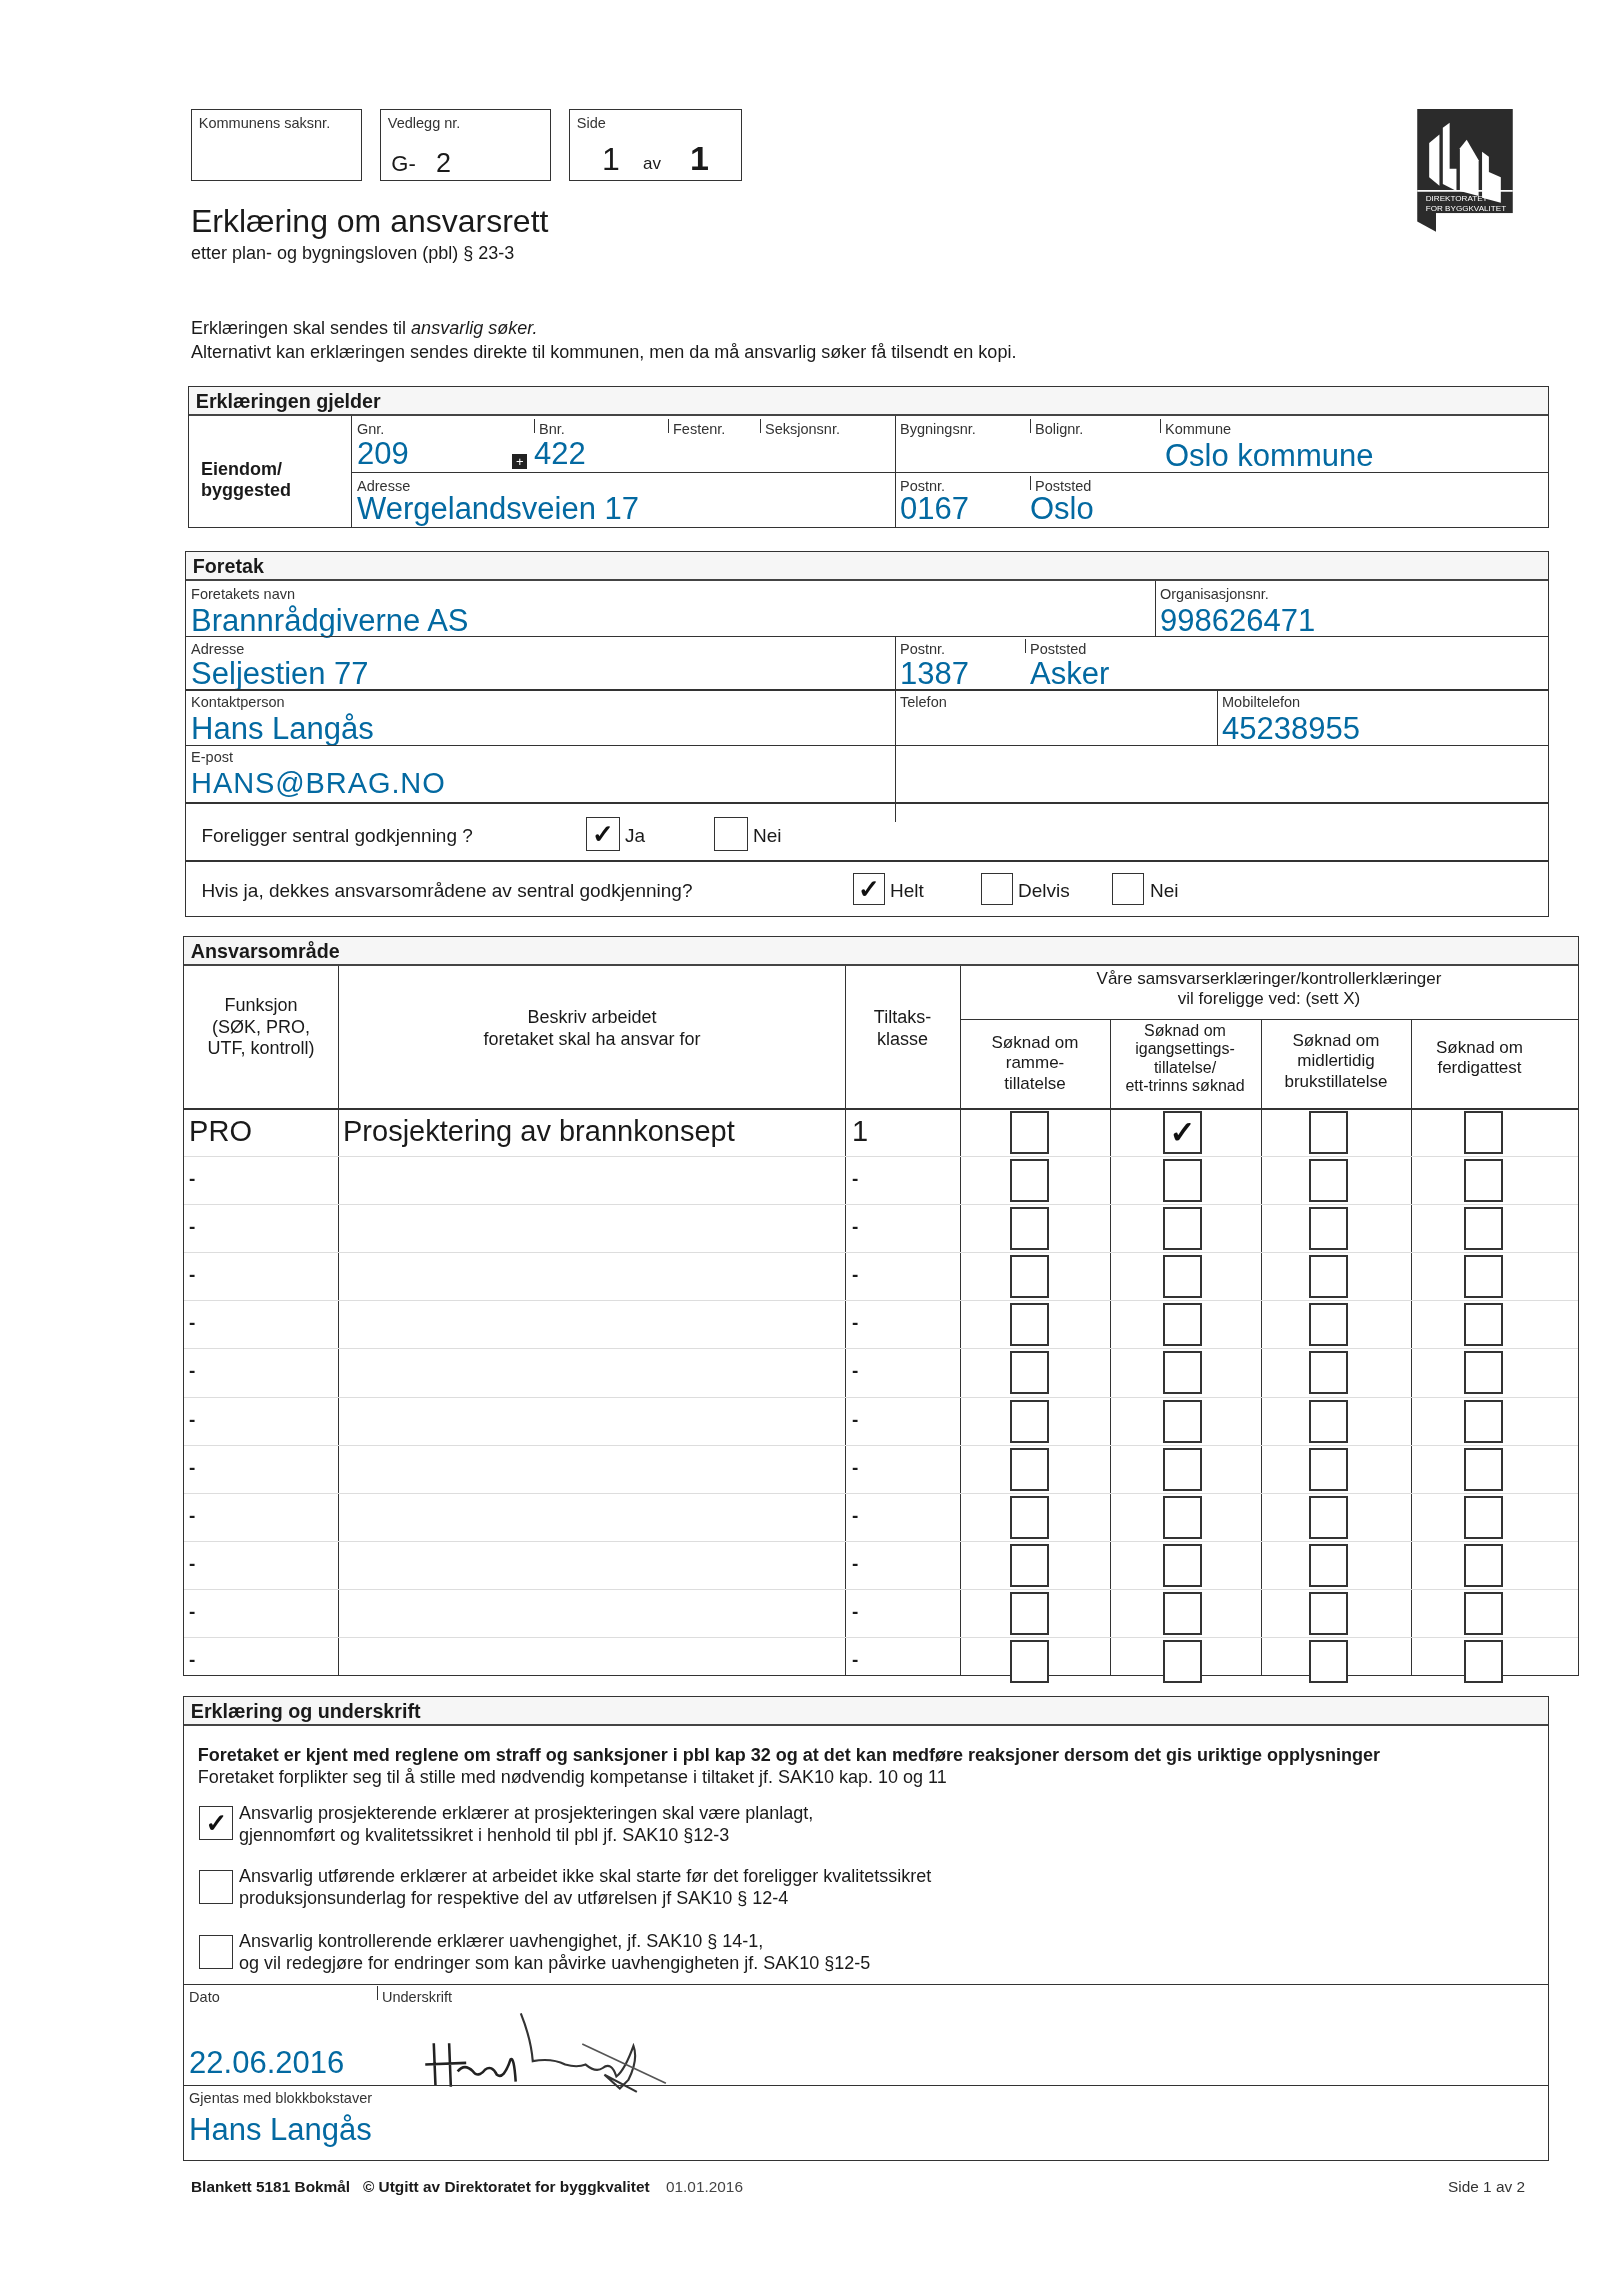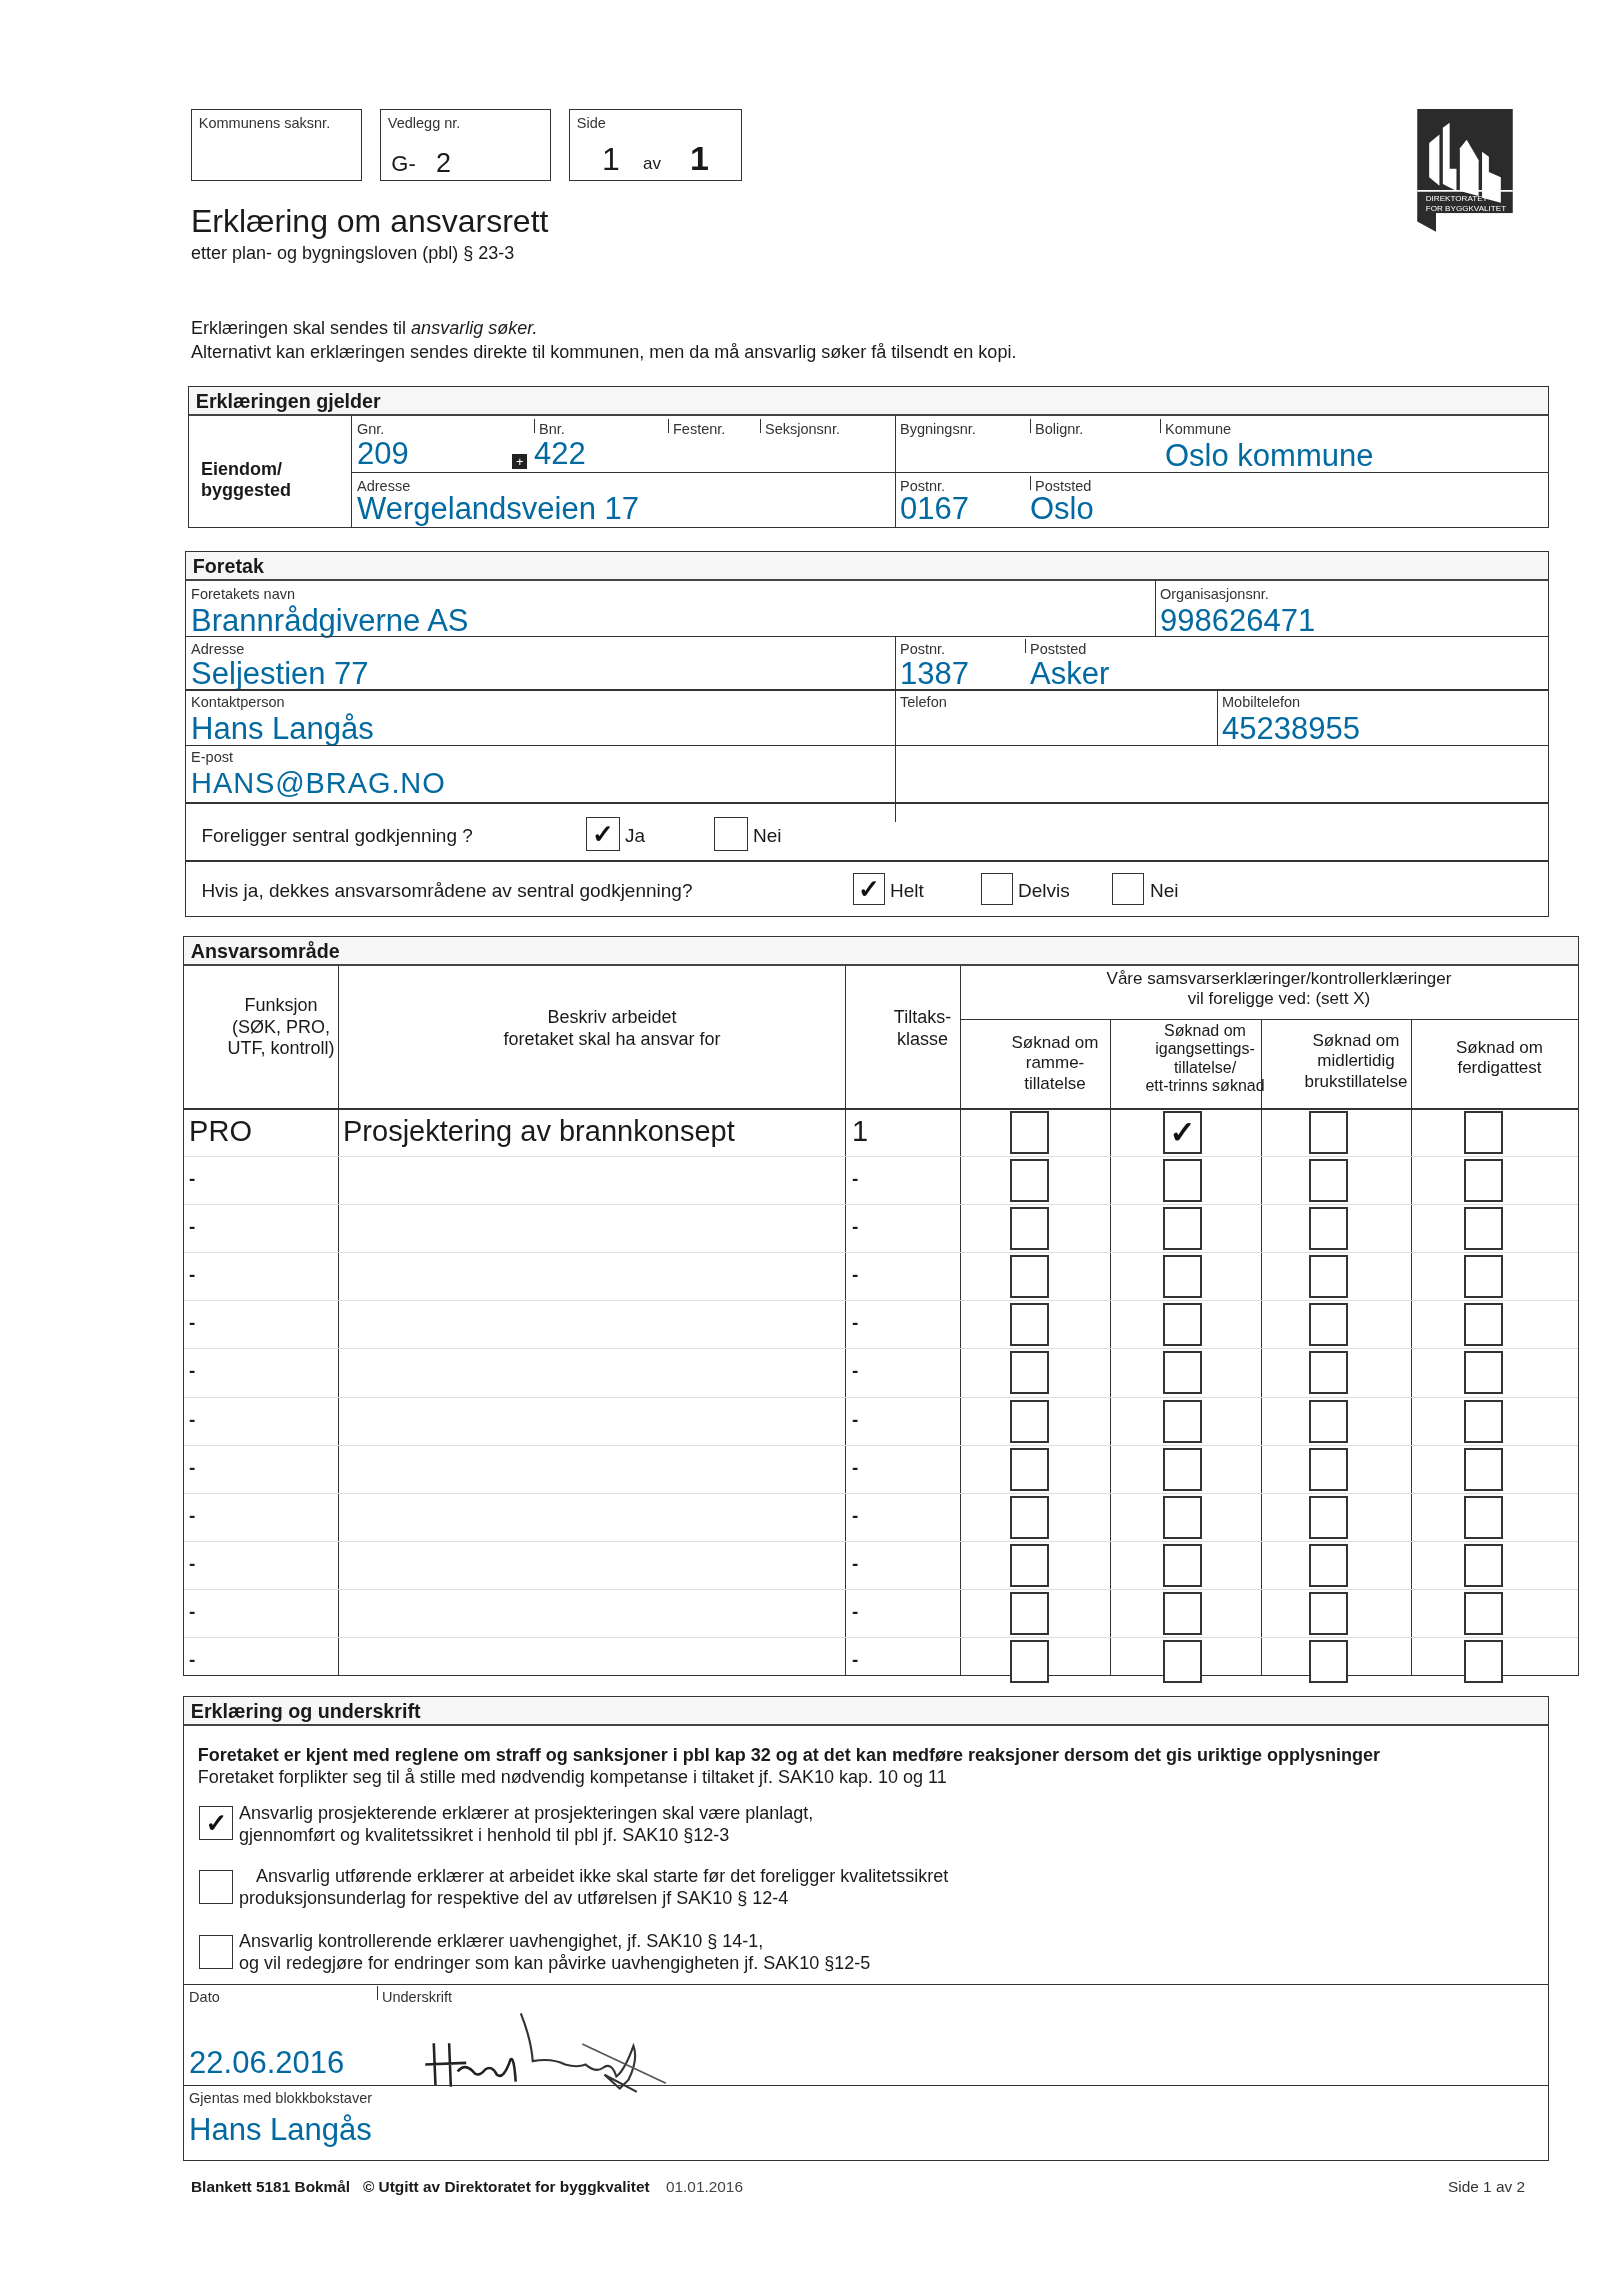--- a/index.html
+++ b/index.html
@@ -6,21 +6,21 @@
   body { width:1624px; height:2295px; position:relative; overflow:hidden; font-family:"Liberation Sans", sans-serif; color:#1a1a1a; }
   .abs { position:absolute; }
   .box { position:absolute; border:1.7px solid #333; box-sizing:border-box; }
   .lbl { font-size:14.5px; color:#333; }
   .val { font-size:31px; color:#0369a1; line-height:1; }
   .sec-head { position:absolute; left:0; right:0; top:0; height:29px; border-bottom:2.6px solid #444; background:#f6f6f6; box-sizing:border-box; padding:3.4px 6.8px; font-weight:bold; font-size:19.7px; }
   .hline { position:absolute; height:0; border-top:1.7px solid #333; }
   .vline { position:absolute; width:0; border-left:1.7px solid #333; }
   .tick { position:absolute; width:0; height:13.7px; border-left:1.7px solid #333; }
   .cb { position:absolute; border:1.7px solid #333; box-sizing:border-box; background:#fff; display:flex; align-items:center; justify-content:center; font-size:26px; font-weight:bold; color:#111; }
-  .center { text-align:center;margin-left:20px; }
+  .center { text-align:center; }
 </style>
 </head>
 <body>
 
 <div class="box" style="left:191px;top:109px;width:171px;height:72px;">
   <div class="abs lbl" style="left:6.8px;top:5.1px;">Kommunens saksnr.</div>
   <div class="abs val" style="left:17px;top:32px;"></div>
 </div>
 <div class="box" style="left:380px;top:109px;width:171px;height:72px;">
   <div class="abs lbl" style="left:6.8px;top:5.1px;">Vedlegg nr.</div>
@@ -307,21 +307,21 @@
   <div class="abs" style="left:13.7px;top:48px;font-size:18px;font-weight:bold;">Foretaket er kjent med reglene om straff og sanksjoner i pbl kap 32 og at det kan medføre reaksjoner dersom det gis uriktige opplysninger</div>
   <div class="abs" style="left:13.7px;top:70px;font-size:18px;">Foretaket forplikter seg til å stille med nødvendig kompetanse i tiltaket jf. SAK10 kap. 10 og 11</div>
 
   <div class="cb" style="left:15.4px;top:109px;width:34px;height:34px;">
       <span>✓</span>
     </div>
   <div class="abs" style="left:55px;top:106px;font-size:18px;">Ansvarlig prosjekterende erklærer at prosjekteringen skal være planlagt,</div>
   <div class="abs" style="left:55px;top:128px;font-size:18px;">gjennomført og kvalitetssikret i henhold til pbl jf. SAK10 §12-3</div>
 
   <div class="cb" style="left:15.4px;top:173px;width:34px;height:34px;"></div>
-  <div class="abs" style="left:55px;top:169px;font-size:18px;margin-left:17px;">Ansvarlig utførende erklærer at arbeidet ikke skal starte før det foreligger kvalitetssikret</div>
+  <div class="abs" style="left:55px;top:169px;font-size:18px;">Ansvarlig utførende erklærer at arbeidet ikke skal starte før det foreligger kvalitetssikret</div>
   <div class="abs" style="left:55px;top:191px;font-size:18px;">produksjonsunderlag for respektive del av utførelsen jf SAK10 § 12-4</div>
 
   <div class="cb" style="left:15.4px;top:238px;width:34px;height:34px;"></div>
   <div class="abs" style="left:55px;top:234px;font-size:18px;">Ansvarlig kontrollerende erklærer uavhengighet, jf. SAK10 § 14-1,</div>
   <div class="abs" style="left:55px;top:256px;font-size:18px;">og vil redegjøre for endringer som kan påvirke uavhengigheten jf. SAK10 §12-5</div>
 
   <div class="hline" style="left:0;right:0;top:287px;"></div>
   <div class="abs lbl" style="left:5.1px;top:292px;">Dato</div>
   <div class="abs val" style="left:5.1px;top:350px;font-size:31px;">22.06.2016</div>
   <div class="tick" style="left:193px;top:289px;"></div>

